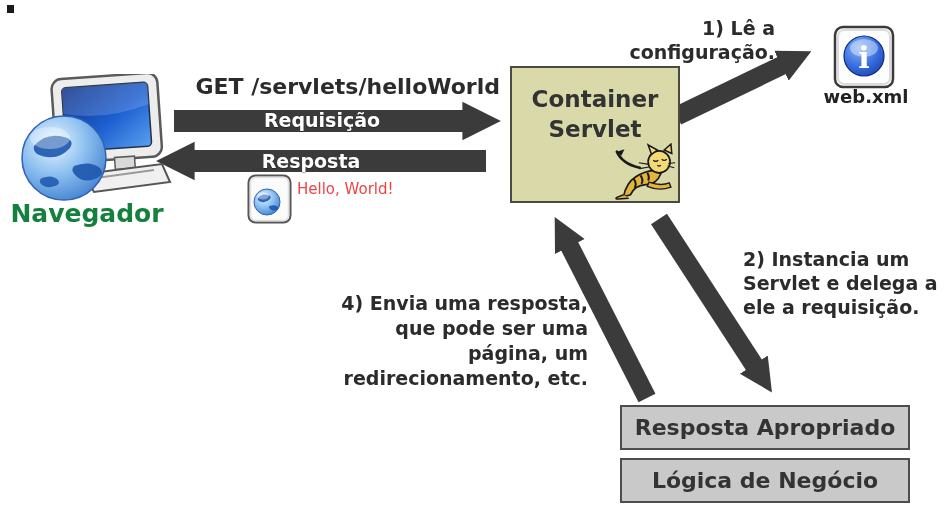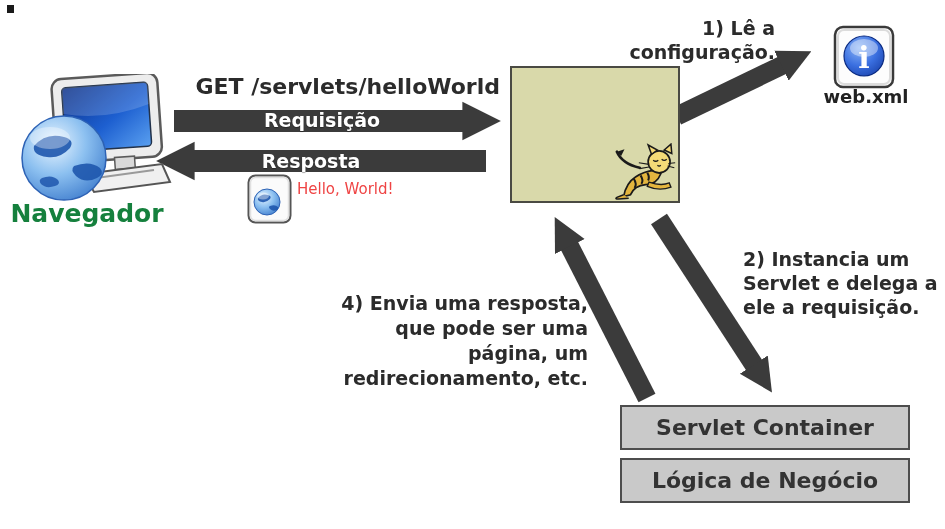--- a/index.html
+++ b/index.html
@@ -111,20 +111,24 @@
     <rect x="1.5" y="1.5" width="42" height="47" rx="7" fill="#fbfbfb" stroke="#555" stroke-width="2"></rect>
     <rect x="3.5" y="3.5" width="38" height="43" rx="5" fill="none" stroke="#e0e0e0" stroke-width="1.5"></rect>
     <circle cx="20" cy="28" r="13" fill="url(#glb)" stroke="#2d62b5" stroke-width="1"></circle>
     <path d="M11,24 q4,-5 10,-3 q4,1 2,4 q-4,4 -8,3 q-5,-1 -4,-4 z" fill="#1e56ad" opacity="0.9"></path>
     <path d="M23,32 q5,-2 8,1 q1,2 -1,3 q-4,2 -7,-1 q-2,-2 0,-3 z" fill="#1e56ad" opacity="0.9"></path>
     <ellipse cx="16" cy="22" rx="6" ry="3.5" fill="#fff" opacity="0.4"></ellipse>
   </svg>
   <div class="hello-text">Hello, World!</div>
 
   <div class="container-box">
+    <div class="container-label">
+      <div>Container</div>
+      <div>Servlet</div>
+    </div>
     <svg class="tomcat" viewBox="0 0 90 66">
       <path d="M47,28 Q26,23 20,9" stroke="#1a1a1a" stroke-width="3.2" fill="none" stroke-linecap="round"></path>
       <path d="M20,9 l9,-3 l-4,8 z" fill="#1a1a1a"></path>
       <path d="M28,62 Q31,46 42,39 Q52,32 64,31 L72,35 Q67,48 54,48 Q41,49 36,60 Z" fill="#e3b53e" stroke="#1a1a1a" stroke-width="2"></path>
       <path d="M28,60 L20,63 Q17,65 22,65 L34,64" fill="#e3b53e" stroke="#1a1a1a" stroke-width="1.8"></path>
       <path d="M58,45 Q72,50 82,46 L84,51 Q70,56 56,50 Z" fill="#e3b53e" stroke="#1a1a1a" stroke-width="1.6"></path>
       <path d="M40,41 q4,6 1,11" stroke="#1a1a1a" stroke-width="2.4" fill="none"></path>
       <path d="M48,37 q4,6 1,10" stroke="#1a1a1a" stroke-width="2.4" fill="none"></path>
       <path d="M56,34 q3,5 1,9" stroke="#1a1a1a" stroke-width="2.4" fill="none"></path>
       <circle cx="70" cy="21" r="13" fill="#f4da77" stroke="#1a1a1a" stroke-width="2"></circle>
@@ -164,16 +168,16 @@
     <div>ele a requisição.</div>
   </div>
 
   <div class="note step3">
     <div>4) Envia uma resposta,</div>
     <div>que pode ser uma</div>
     <div>página, um</div>
     <div>redirecionamento, etc.</div>
   </div>
 
-  <div class="gray-box servlet-box">Servlet Container</div>
+  <div class="gray-box servlet-box">Resposta Apropriado</div>
   <div class="gray-box logic-box">Lógica de Negócio</div>
 
 </div>
 
 </body></html>

